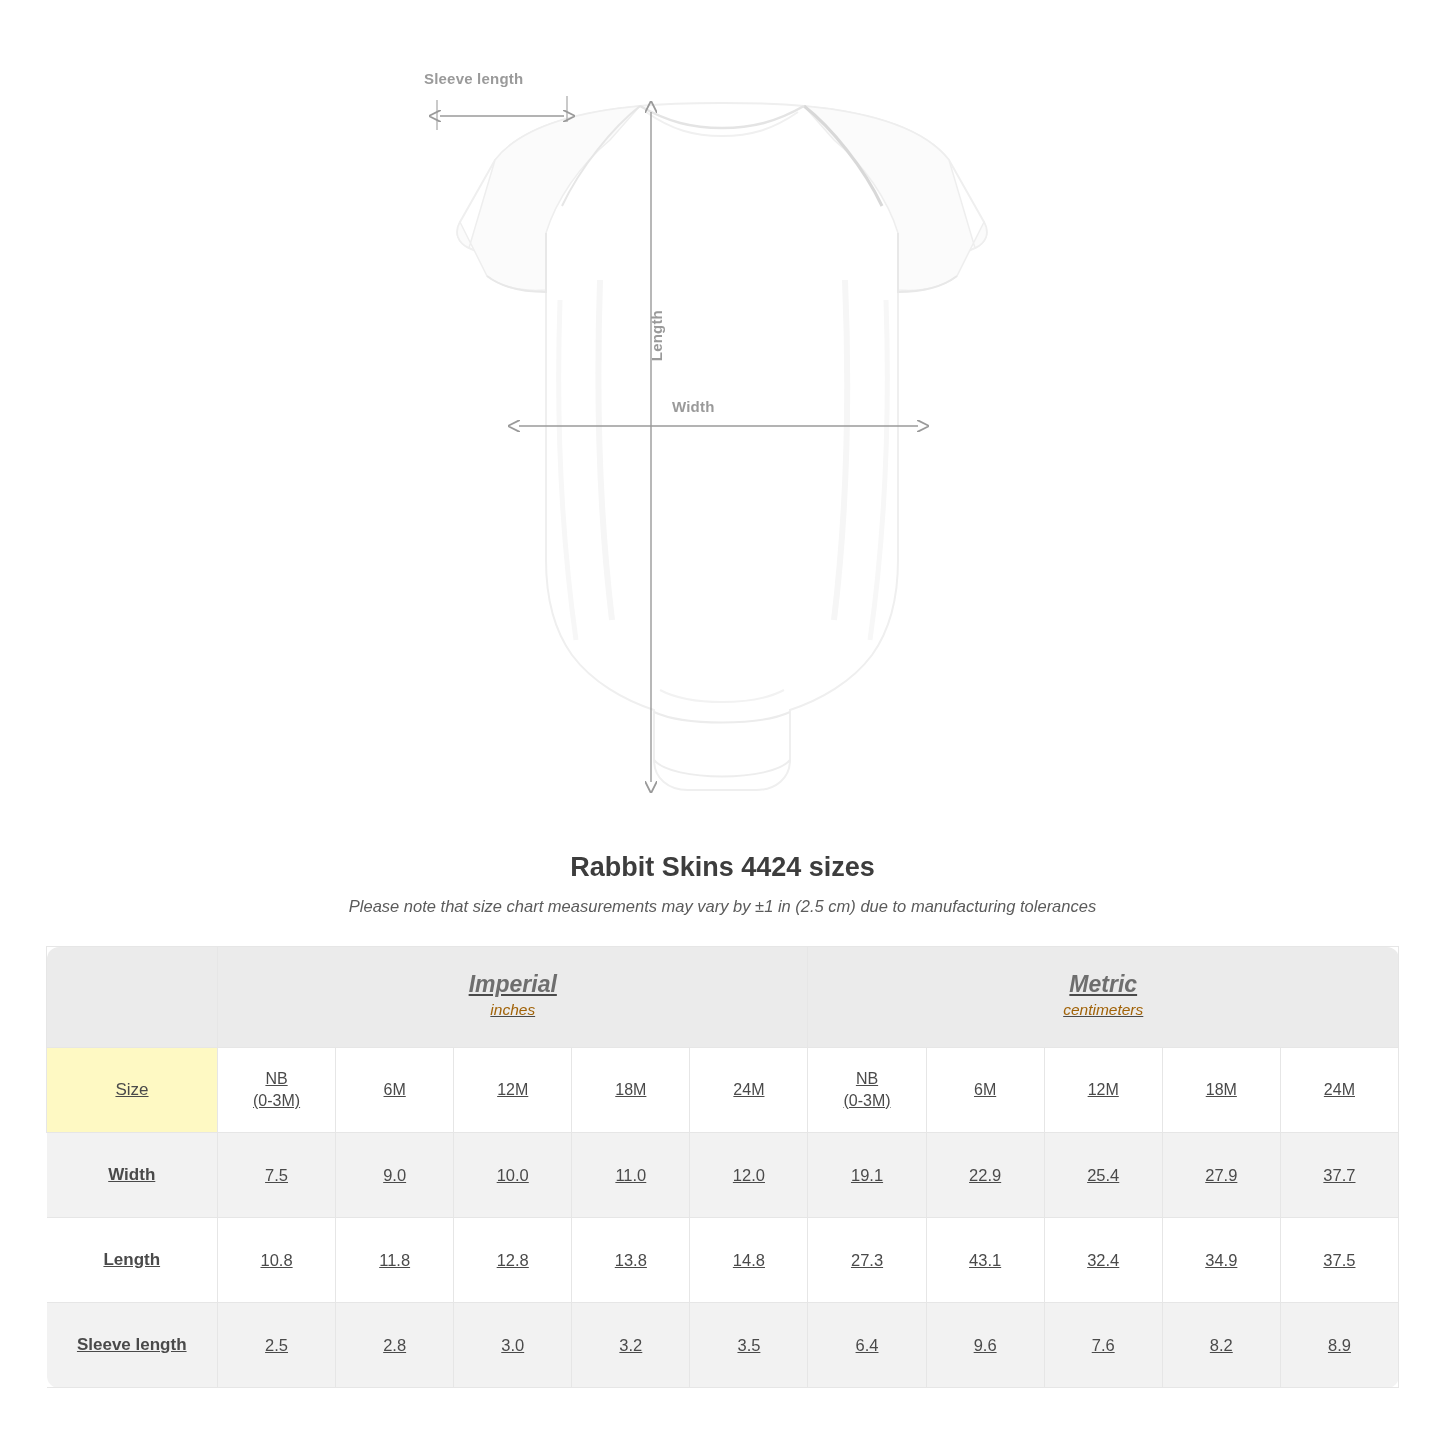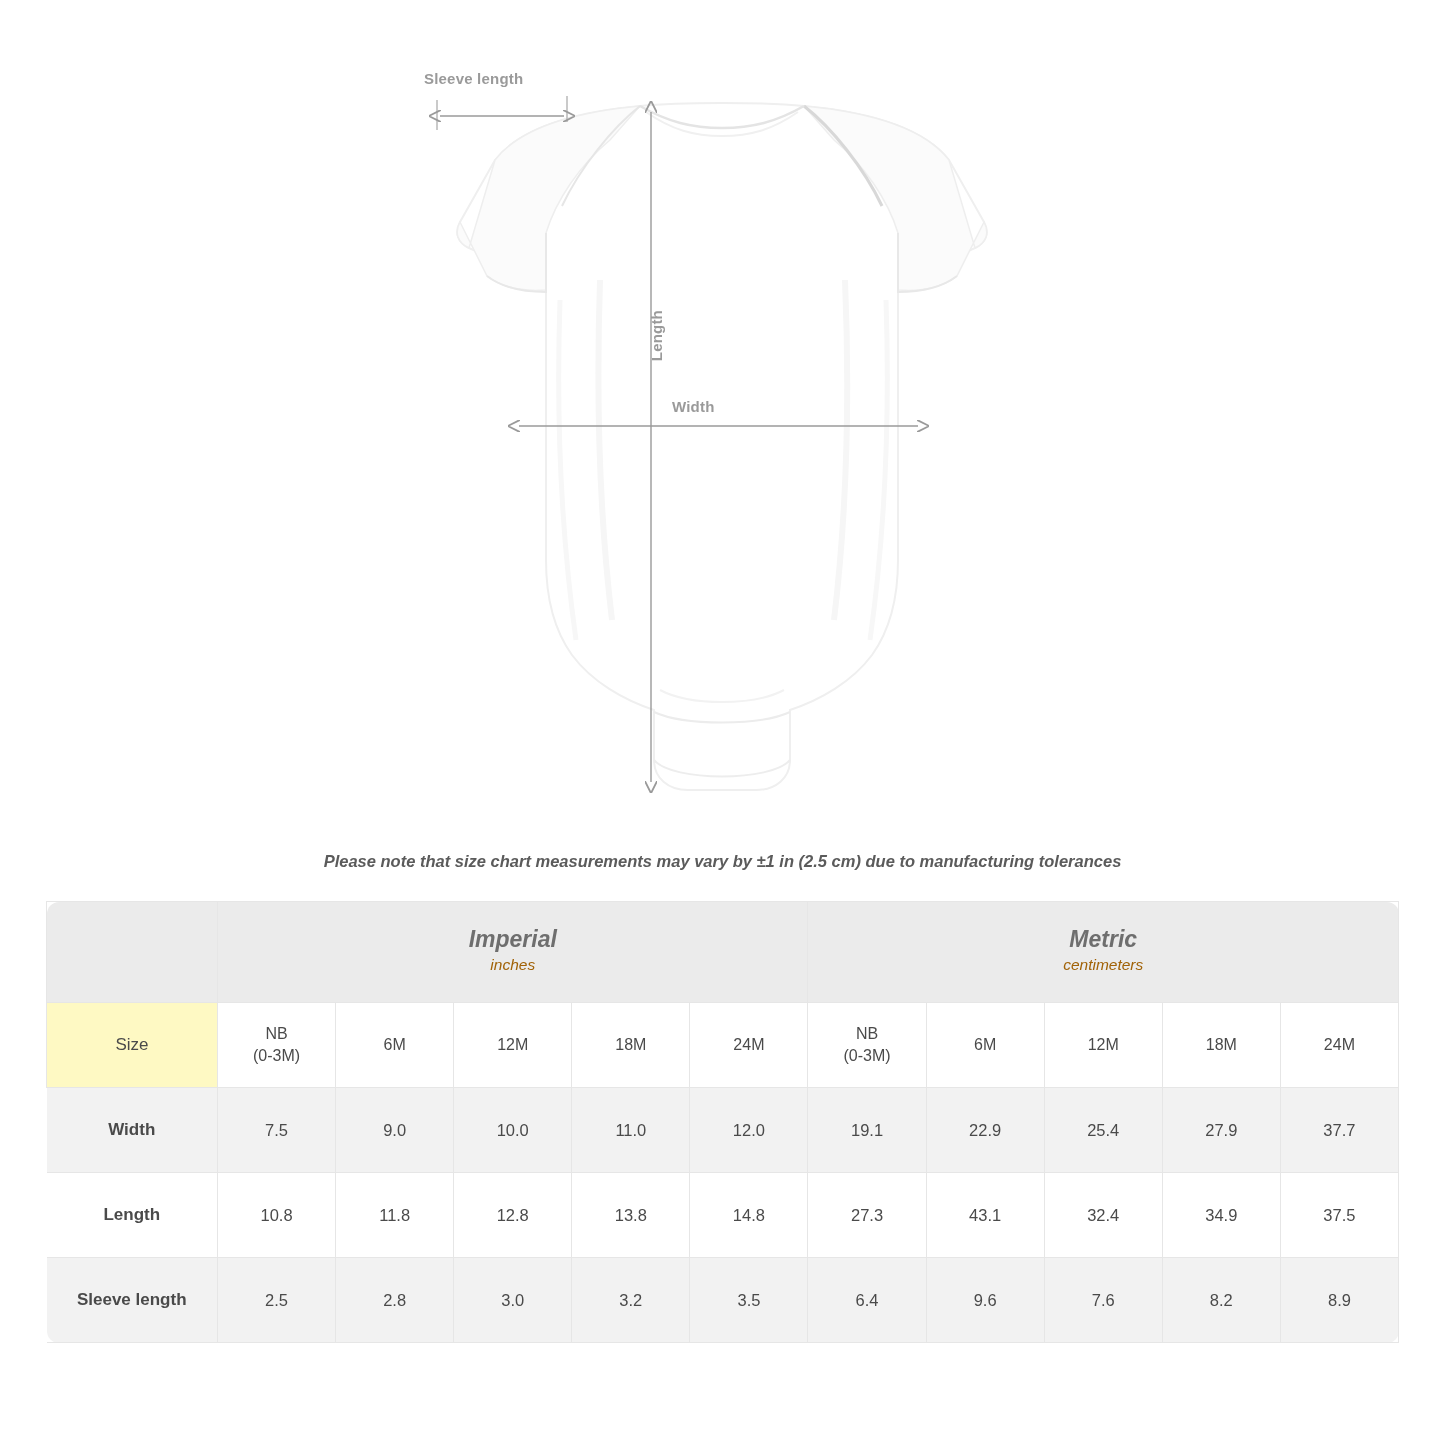--- a/index.html
+++ b/index.html
@@ -54,37 +54,37 @@
     font-size: 27px;
     font-weight: bold;
     color: #3d3d3d;
     margin: 0;
   }
   #chart-note {
     font-size: 16.5px;
     font-style: italic;
     color: #5b5b5b;
     margin: 14px 0 0 0;
-    font-weight: bold;
   }
 
   
   #table-wrap {
     margin: 30px 46px 0 46px;
   }
   table.size-table {
     width: 1353px;
     border-collapse: collapse;
     table-layout: fixed;
   }
   table.size-table td, table.size-table th {
     border: 1px solid #e6e6e6;
     text-align: center;
     vertical-align: middle;
     font-weight: normal;
+    text-decoration: underline;
   }
 
   
   .unit-row td {
     background: #ebebeb;
     border: none;
     height: 100px;
     padding: 0;
   }
   .unit-row td.unit-spacer { background: #ebebeb; }
@@ -208,20 +208,21 @@
 
     <line x1="519" y1="426" x2="918" y2="426" stroke="#9a9a9a" stroke-width="1.4" marker-start="url(#arrL)" marker-end="url(#arrR)"></line>
   </svg>
 
   <span class="dim-label" id="label-sleeve">Sleeve length</span>
   <span class="dim-label" id="label-width">Width</span>
   <span class="dim-label" id="label-length">Length</span>
 </div>
 
 <div id="title-block">
+  <h1 id="chart-title">Rabbit Skins 4424 sizes</h1>
   <p id="chart-note">Please note that size chart measurements may vary by ±1 in (2.5 cm) due to manufacturing tolerances</p>
 </div>
 
 <div id="table-wrap">
   <table class="size-table">
     <colgroup>
       <col class="c-label">
       <col>
         <col>
         <col>

